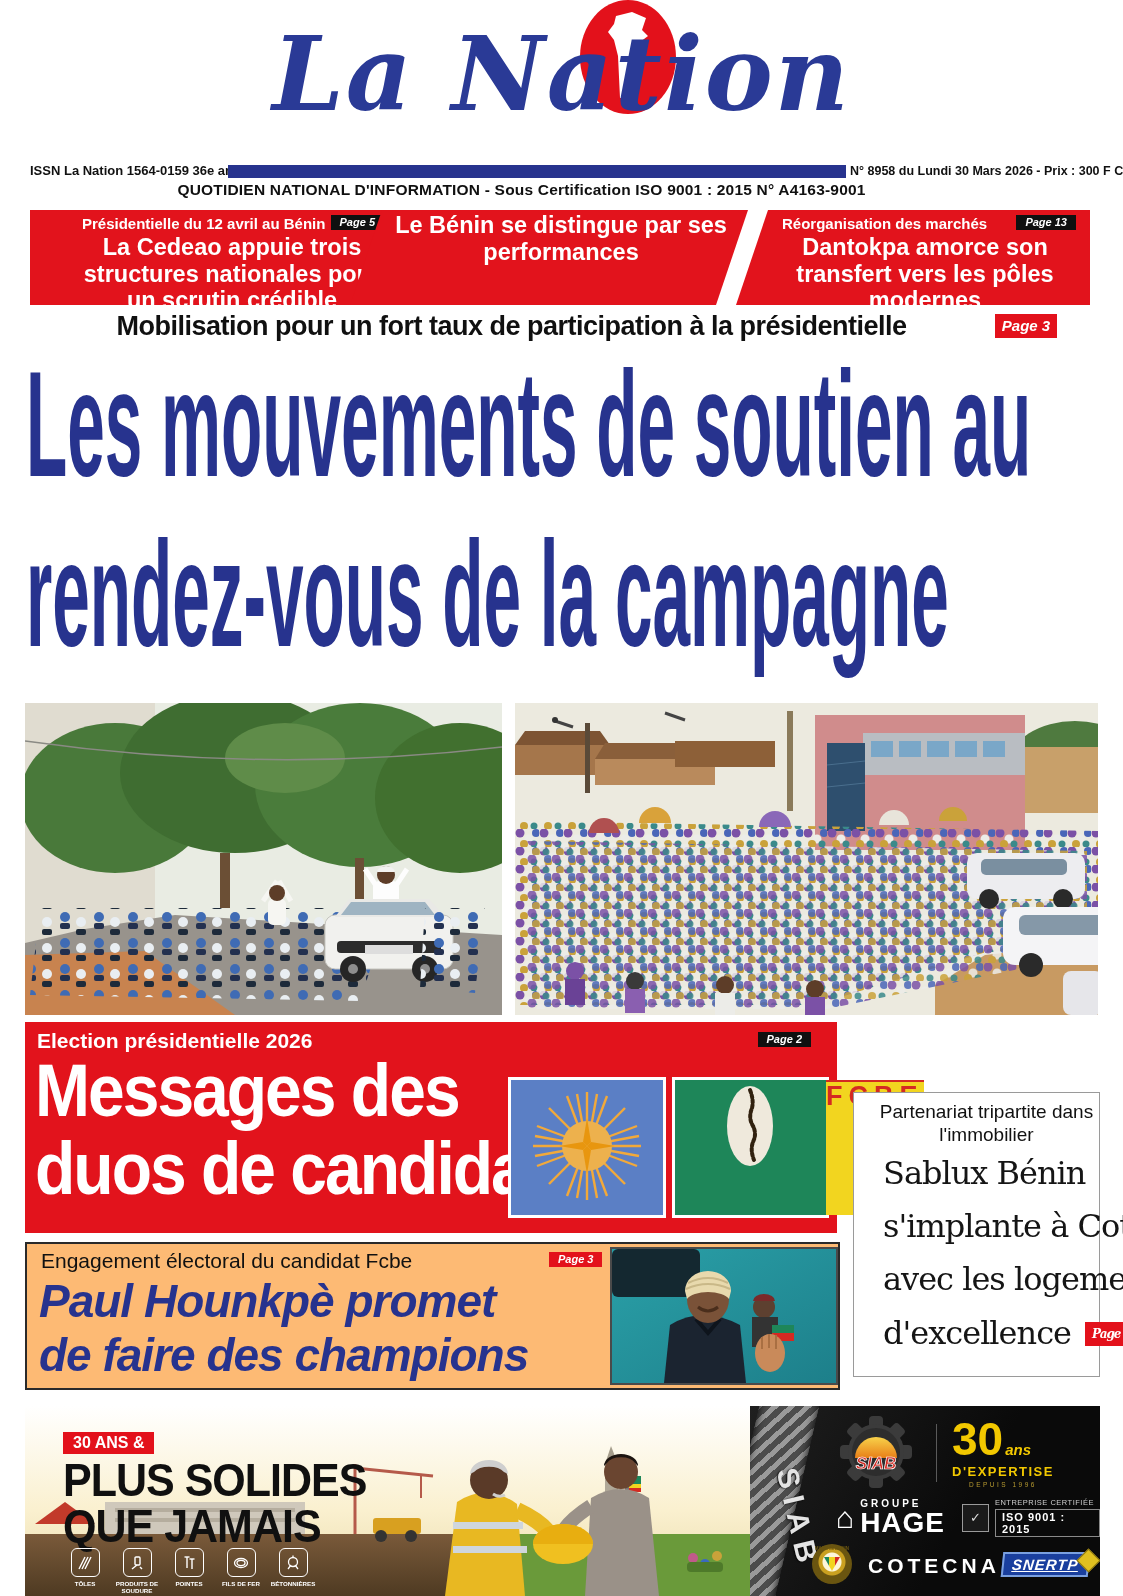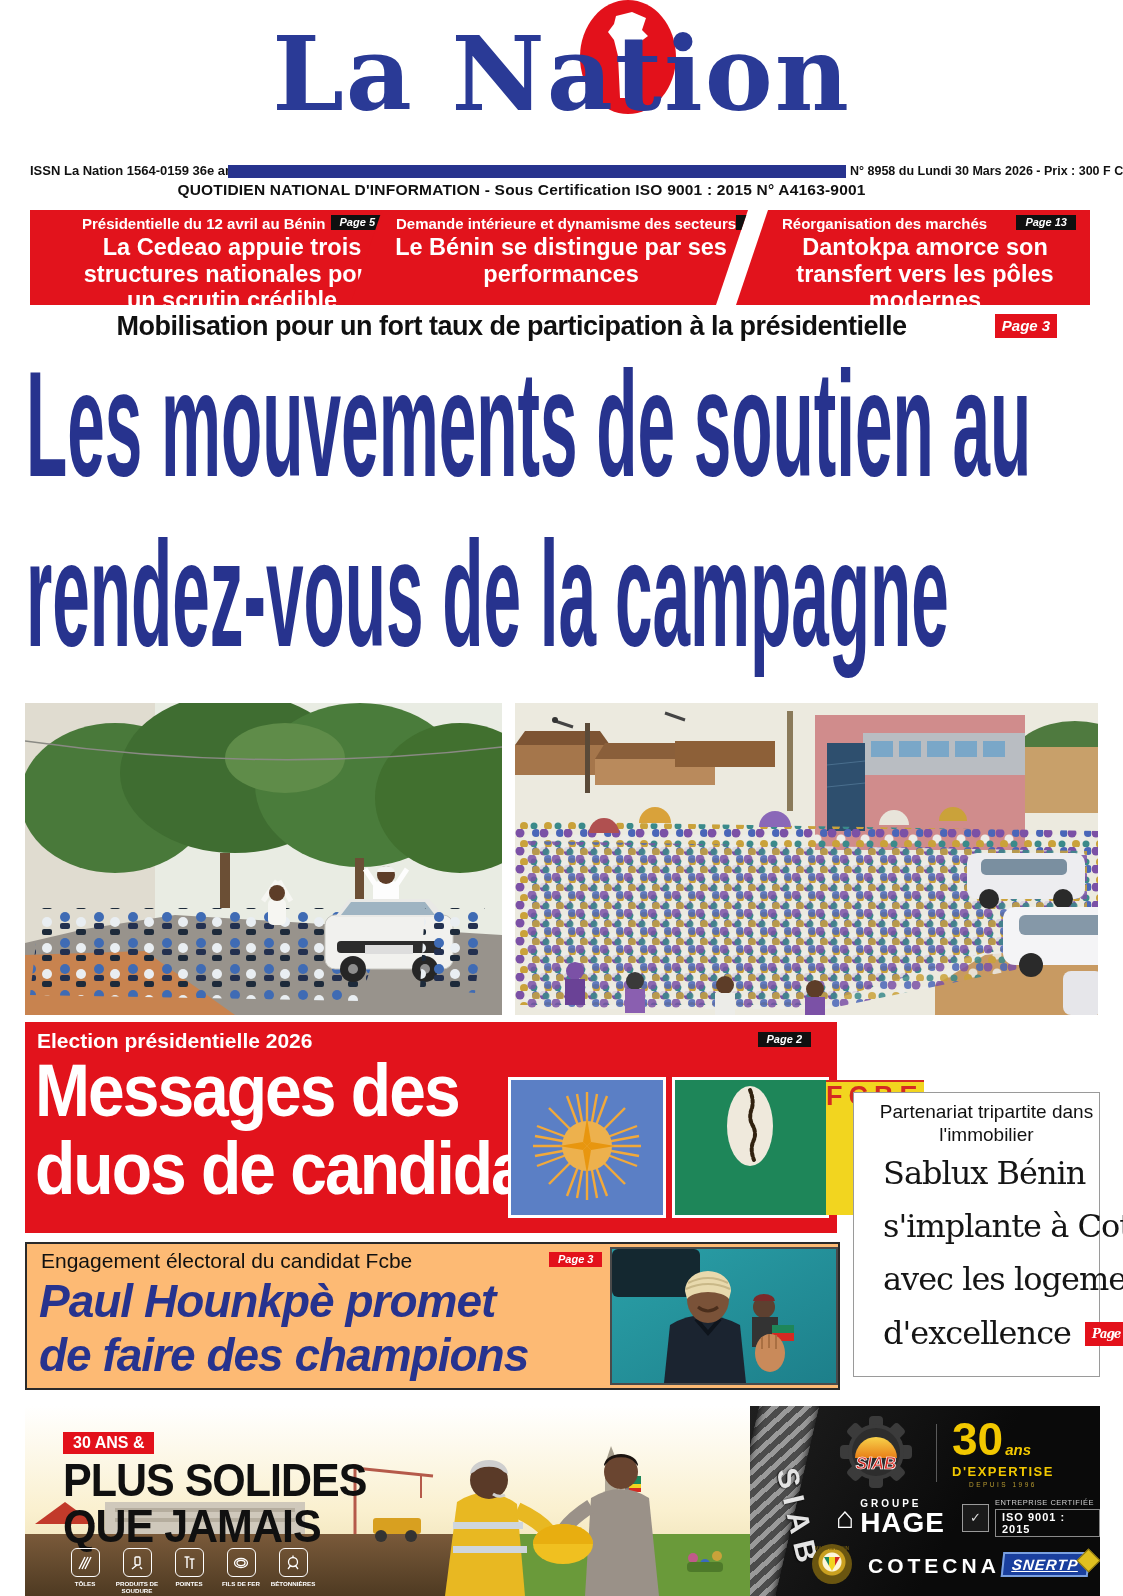--- a/index.html
+++ b/index.html
@@ -2,21 +2,21 @@
 <html><head>
 <meta charset="utf-8">
 <style>
   html,body{margin:0;padding:0;background:#ffffff;}
   #page{position:relative;width:1123px;height:1596px;background:#fff;overflow:hidden;
         font-family:"Liberation Sans",sans-serif;}
   .abs{position:absolute;}
 
   
   .mast-title{left:0;top:6px;width:1123px;text-align:center;
-    font-family:"DejaVu Serif",serif;font-weight:bold;
+    font-family:"DejaVu Serif",serif;font-style:italic;font-weight:bold;
     font-size:102px;color:#2a3a96;letter-spacing:2px;line-height:1.35;z-index:2;}
   .mast-oval{left:580px;top:0;width:96px;height:114px;background:#e3111b;border-radius:50%;z-index:1;}
   .mast-oval svg{position:absolute;left:22px;top:12px;}
   .issn{left:30px;top:163px;font-size:13px;font-weight:bold;color:#111;}
   .mast-bar{left:228px;top:165px;width:618px;height:13px;background:#27338e;}
   .issue{left:850px;top:164px;font-size:12.5px;font-weight:bold;color:#111;white-space:nowrap;}
   .tagline{left:0;top:181px;width:1123px;text-align:center;transform:translateX(-40px);
     font-size:15.5px;font-weight:bold;color:#101010;letter-spacing:.2px;}
 
   
@@ -157,24 +157,20 @@
 
   <div class="abs band">
     <div class="strip s1" style="left:0;width:332px;clip-path:polygon(0 0,100% 0,calc(100% - 32px) 100%,0 100%);padding-left:36px;">
       <div class="strip-top">
         <span class="strip-kicker">Présidentielle du 12 avril au Bénin</span>
         <span class="pbadge">Page 5</span>
       </div>
       <div class="strip-title">La Cedeao appuie trois structures nationales pour un scrutin crédible</div>
     </div>
     <div class="strip s2" style="left:320px;width:398px;clip-path:polygon(32px 0,100% 0,calc(100% - 32px) 100%,0 100%);">
-      <div class="strip-top">
-        <span class="strip-kicker">Demande intérieure et dynamisme des secteurs</span>
-        <span class="pbadge">Page 7</span>
-      </div>
       <div class="strip-title">Le Bénin se distingue par ses performances</div>
     </div>
     <div class="strip s3" style="left:706px;width:354px;clip-path:polygon(32px 0,100% 0,100% 100%,0 100%);">
       <div class="strip-top">
         <span class="strip-kicker">Réorganisation des marchés</span>
         <span class="pbadge">Page 13</span>
       </div>
       <div class="strip-title">Dantokpa amorce son transfert vers les pôles modernes</div>
     </div>
   </div>

